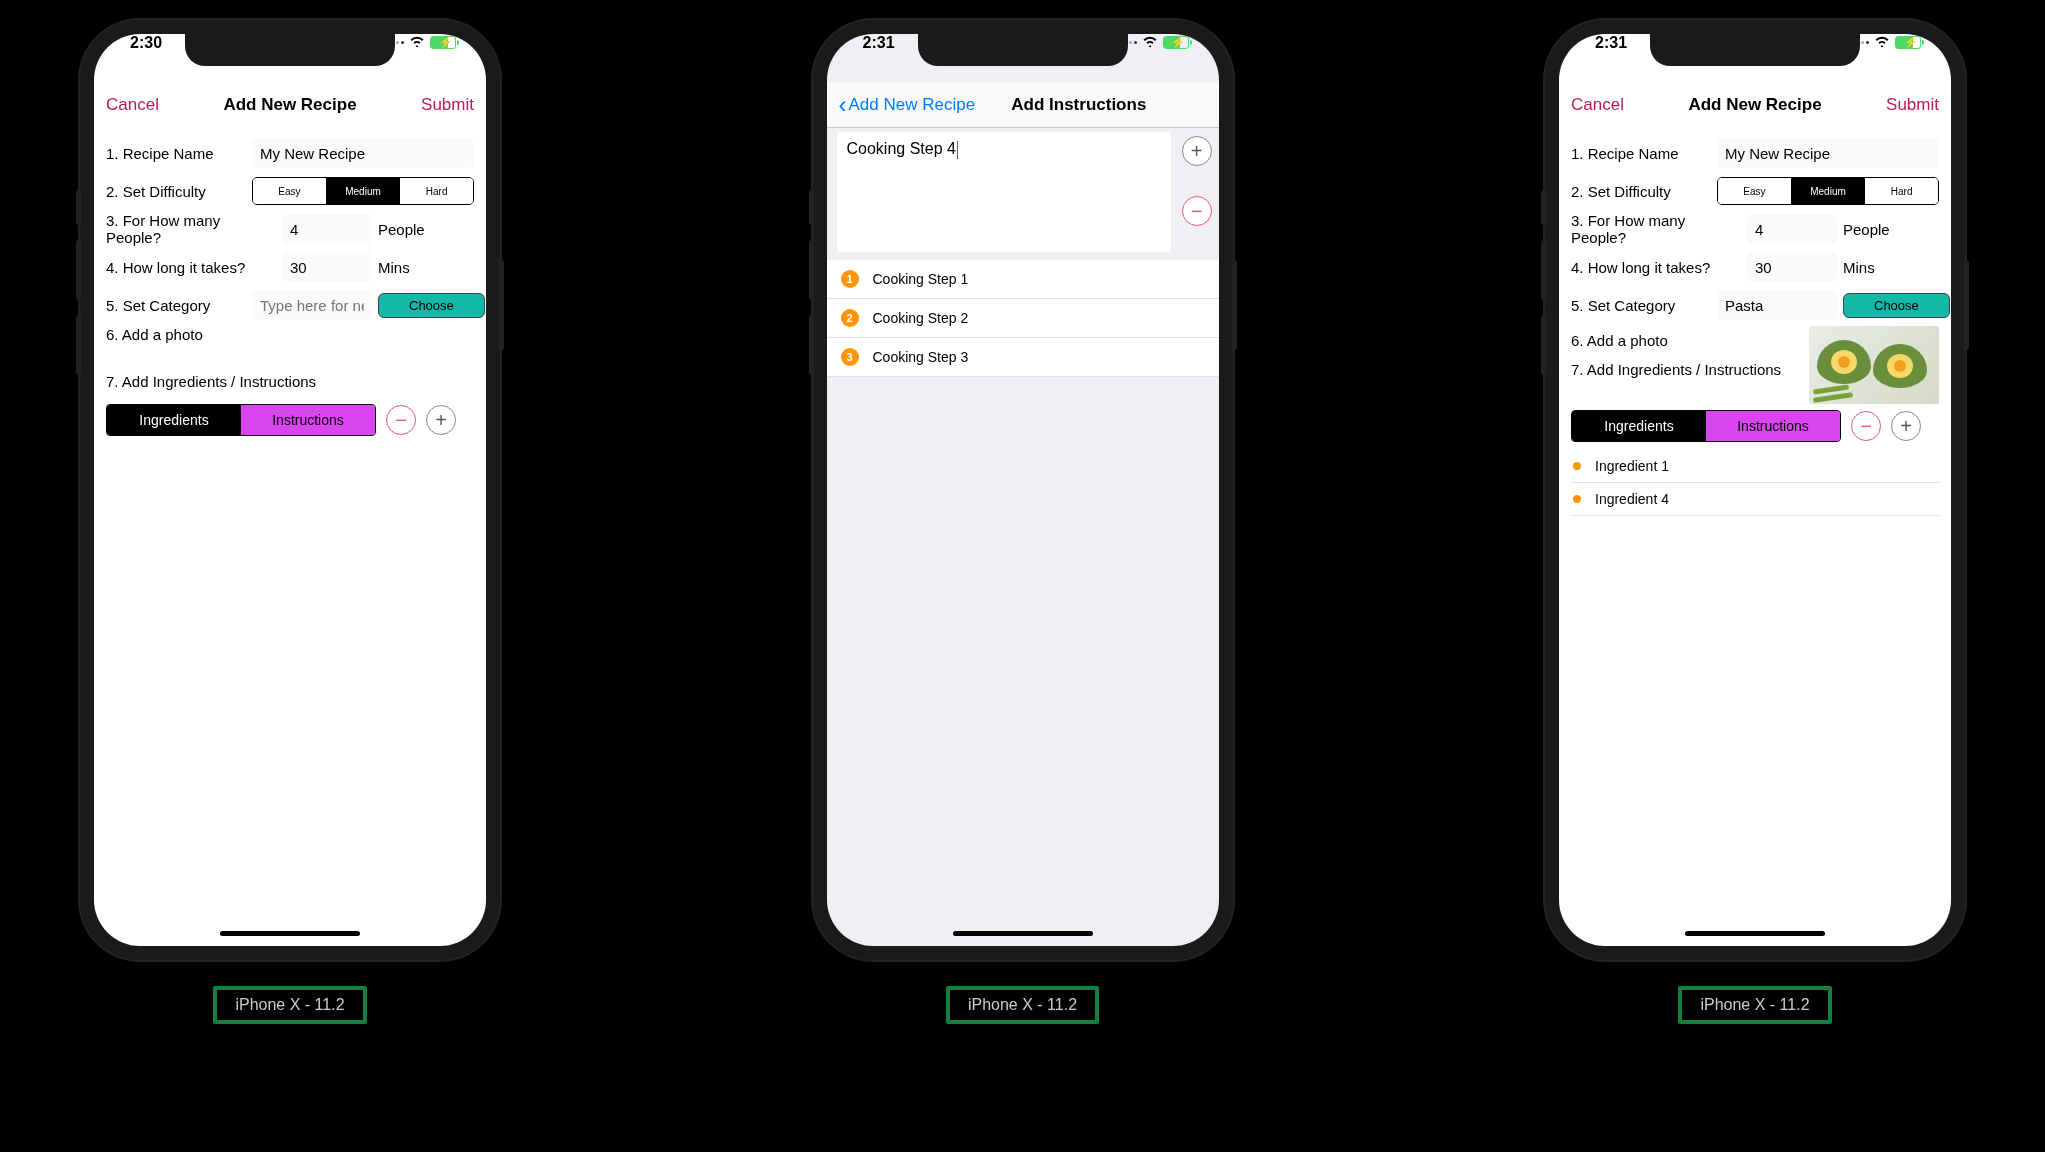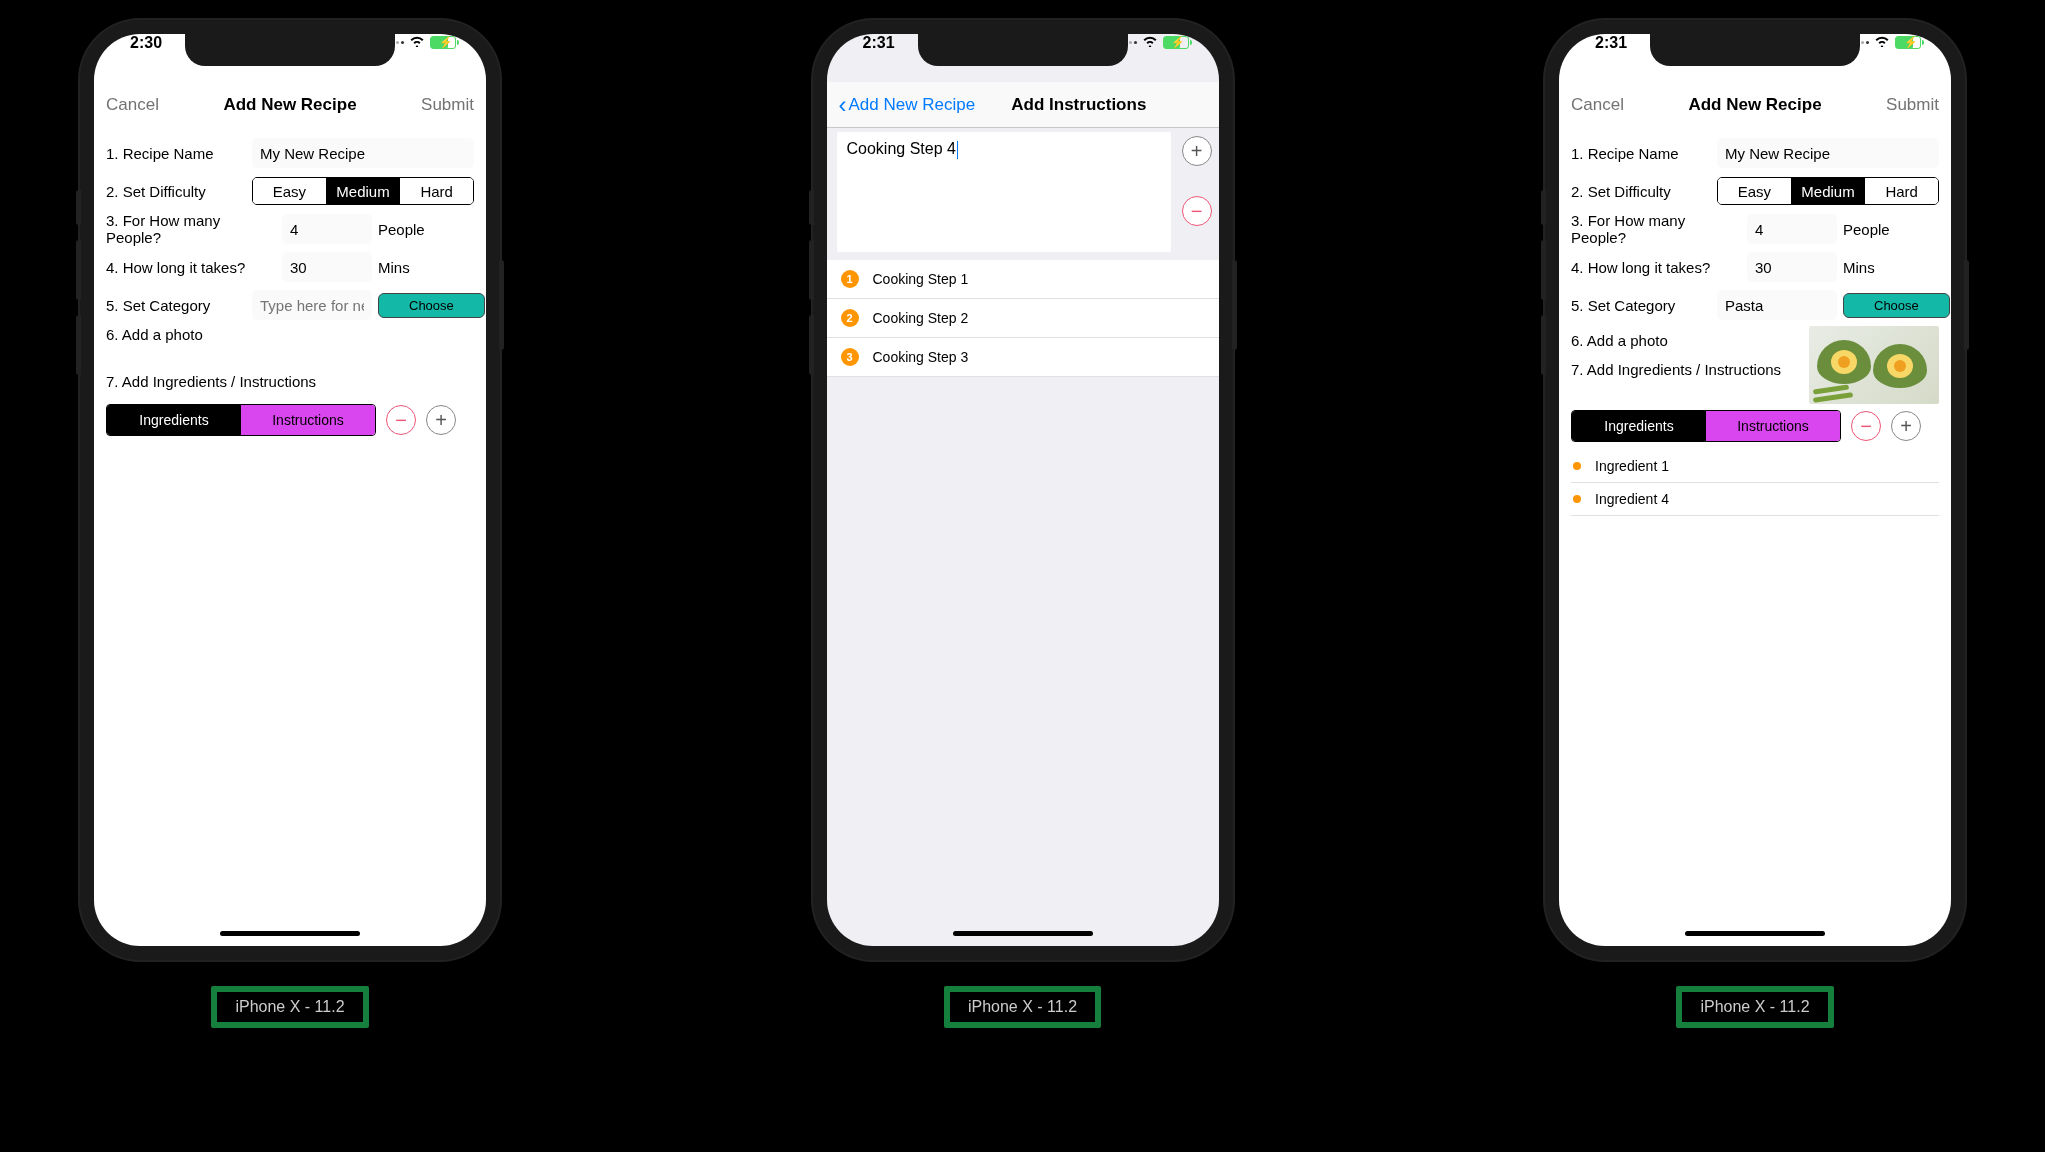--- a/index.html
+++ b/index.html
@@ -78,54 +78,54 @@
     display:flex;
     align-items:center;
     justify-content:space-between;
     padding: 0 12px;
     border-bottom: 0.5px solid #c8c7cc;
     font-size: 17px;
     flex-shrink:0;
     background:#f9f9f9;
   }
   .nav-bar.white-bg { background:#fff; border-bottom:none; }
-  .nav-btn { color:#737373; font-size:17px; cursor:pointer; min-width:60px; }
+  .nav-btn { color:#be185d; font-size:17px; cursor:pointer; min-width:60px; }
   .nav-btn.right { text-align:right; }
   .nav-title { font-weight:600; color:#000; flex:1; text-align:center; }
   .nav-back { display:flex; align-items:center; color:#007aff; font-size:17px; cursor:pointer; }
   .chev-left { font-size:24px; line-height:1; margin-right:2px; font-weight:300;}
 
   .content { flex:1; overflow:auto; padding: 8px 12px; font-size:15px; }
   .content-no-pad { flex:1; overflow:auto; padding:0; font-size:15px; }
 
   .form-row { display:flex; align-items:center; min-height:34px; margin-bottom:4px; gap:6px; }
   .form-label { flex:0 0 140px; font-size:15px; color:#000; }
   .form-label-wide { flex:0 0 170px; font-size:15px; color:#000; }
   .form-input {
     flex:1; height:30px; border:none; border-radius:5px;
     padding:0 8px; font-size:15px; background:#fafafa;
   }
   .form-suffix { width:56px; font-size:15px; color:#000; }
   .seg-control { display:flex; border:1px solid #000; border-radius:5px; overflow:hidden; height:28px; flex:1; }
-  .seg { flex:1; display:flex; align-items:center; justify-content:center; font-size:15px; background:#fff; cursor:pointer; border-right:1px solid #000;text-align:right; }
+  .seg { flex:1; display:flex; align-items:center; justify-content:center; font-size:10px; background:#fff; cursor:pointer; border-right:1px solid #000;text-align:right; }
   .seg:last-child { border-right:none; }
   .seg.active { background:#000; color:#fff; }
   .choose-btn { border:1px solid #444; background:#14b8a6; border-radius:6px; padding:4px 30px; font-size:13px; cursor:pointer; }
   .placeholder-input { color:#bbb; }
   .no-image { text-align:right; color:#aaa; font-weight:600; font-size:15px; line-height:1.2; margin:4px 0 2px 0; padding-right:4px;}
   .tab-control { display:flex; border:1px solid #000; border-radius:4px; overflow:hidden; height:32px; width:270px; }
   .tab-seg { flex:1; display:flex; align-items:center; justify-content:center; font-size:14px; background:#d946ef; cursor:pointer; }
   .tab-seg.active { background:#000; color:#fff; }
   .row-flex { display:flex; align-items:center; gap:10px; margin-top:6px; }
   .circ-btn { width:30px; height:30px; border:1.5px solid #888; border-radius:50%; display:flex; align-items:center; justify-content:center; font-size:20px; line-height:1; cursor:pointer; color:#555; background:#fff;}
   .circ-btn.minus { border-color:#e57; color:#e57; }
 
   .home-ind { position:absolute; bottom:10px; left:50%; transform:translateX(-50%); width:140px; height:5px; background:#000; border-radius:3px; }
 
-  .device-label { margin-top:26px; border:6px solid #15803d; color:#ccc; padding:6px 18px; font-size:16px; border-radius:2px; }
+  .device-label { margin-top:26px; border:4px solid #15803d; color:#ccc; padding:6px 18px; font-size:16px; border-radius:2px; }
 
   
   .compose-row { display:flex; align-items:flex-start; background:#efeff4; }
   .compose-area { flex:1; background:#fff; margin:4px 4px 0 10px; height:120px; border-radius:2px; padding:8px 10px; font-size:16px; position:relative; }
   .compose-side { width:44px; display:flex; flex-direction:column; align-items:center; gap:30px; padding-top:8px; }
   .cursor { display:inline-block; width:1.5px; height:18px; background:#007aff; vertical-align:middle; margin-left:1px;}
   .step-list { background:#fff; }
   .step-row { display:flex; align-items:center; gap:14px; padding:10px 14px; border-bottom:0.5px solid #e0e0e0; font-size:14px; }
   .step-num { width:18px; height:18px; border-radius:50%; background:#ff9500; color:#fff; font-size:11px; display:flex; align-items:center; justify-content:center; font-weight:600;}
 

